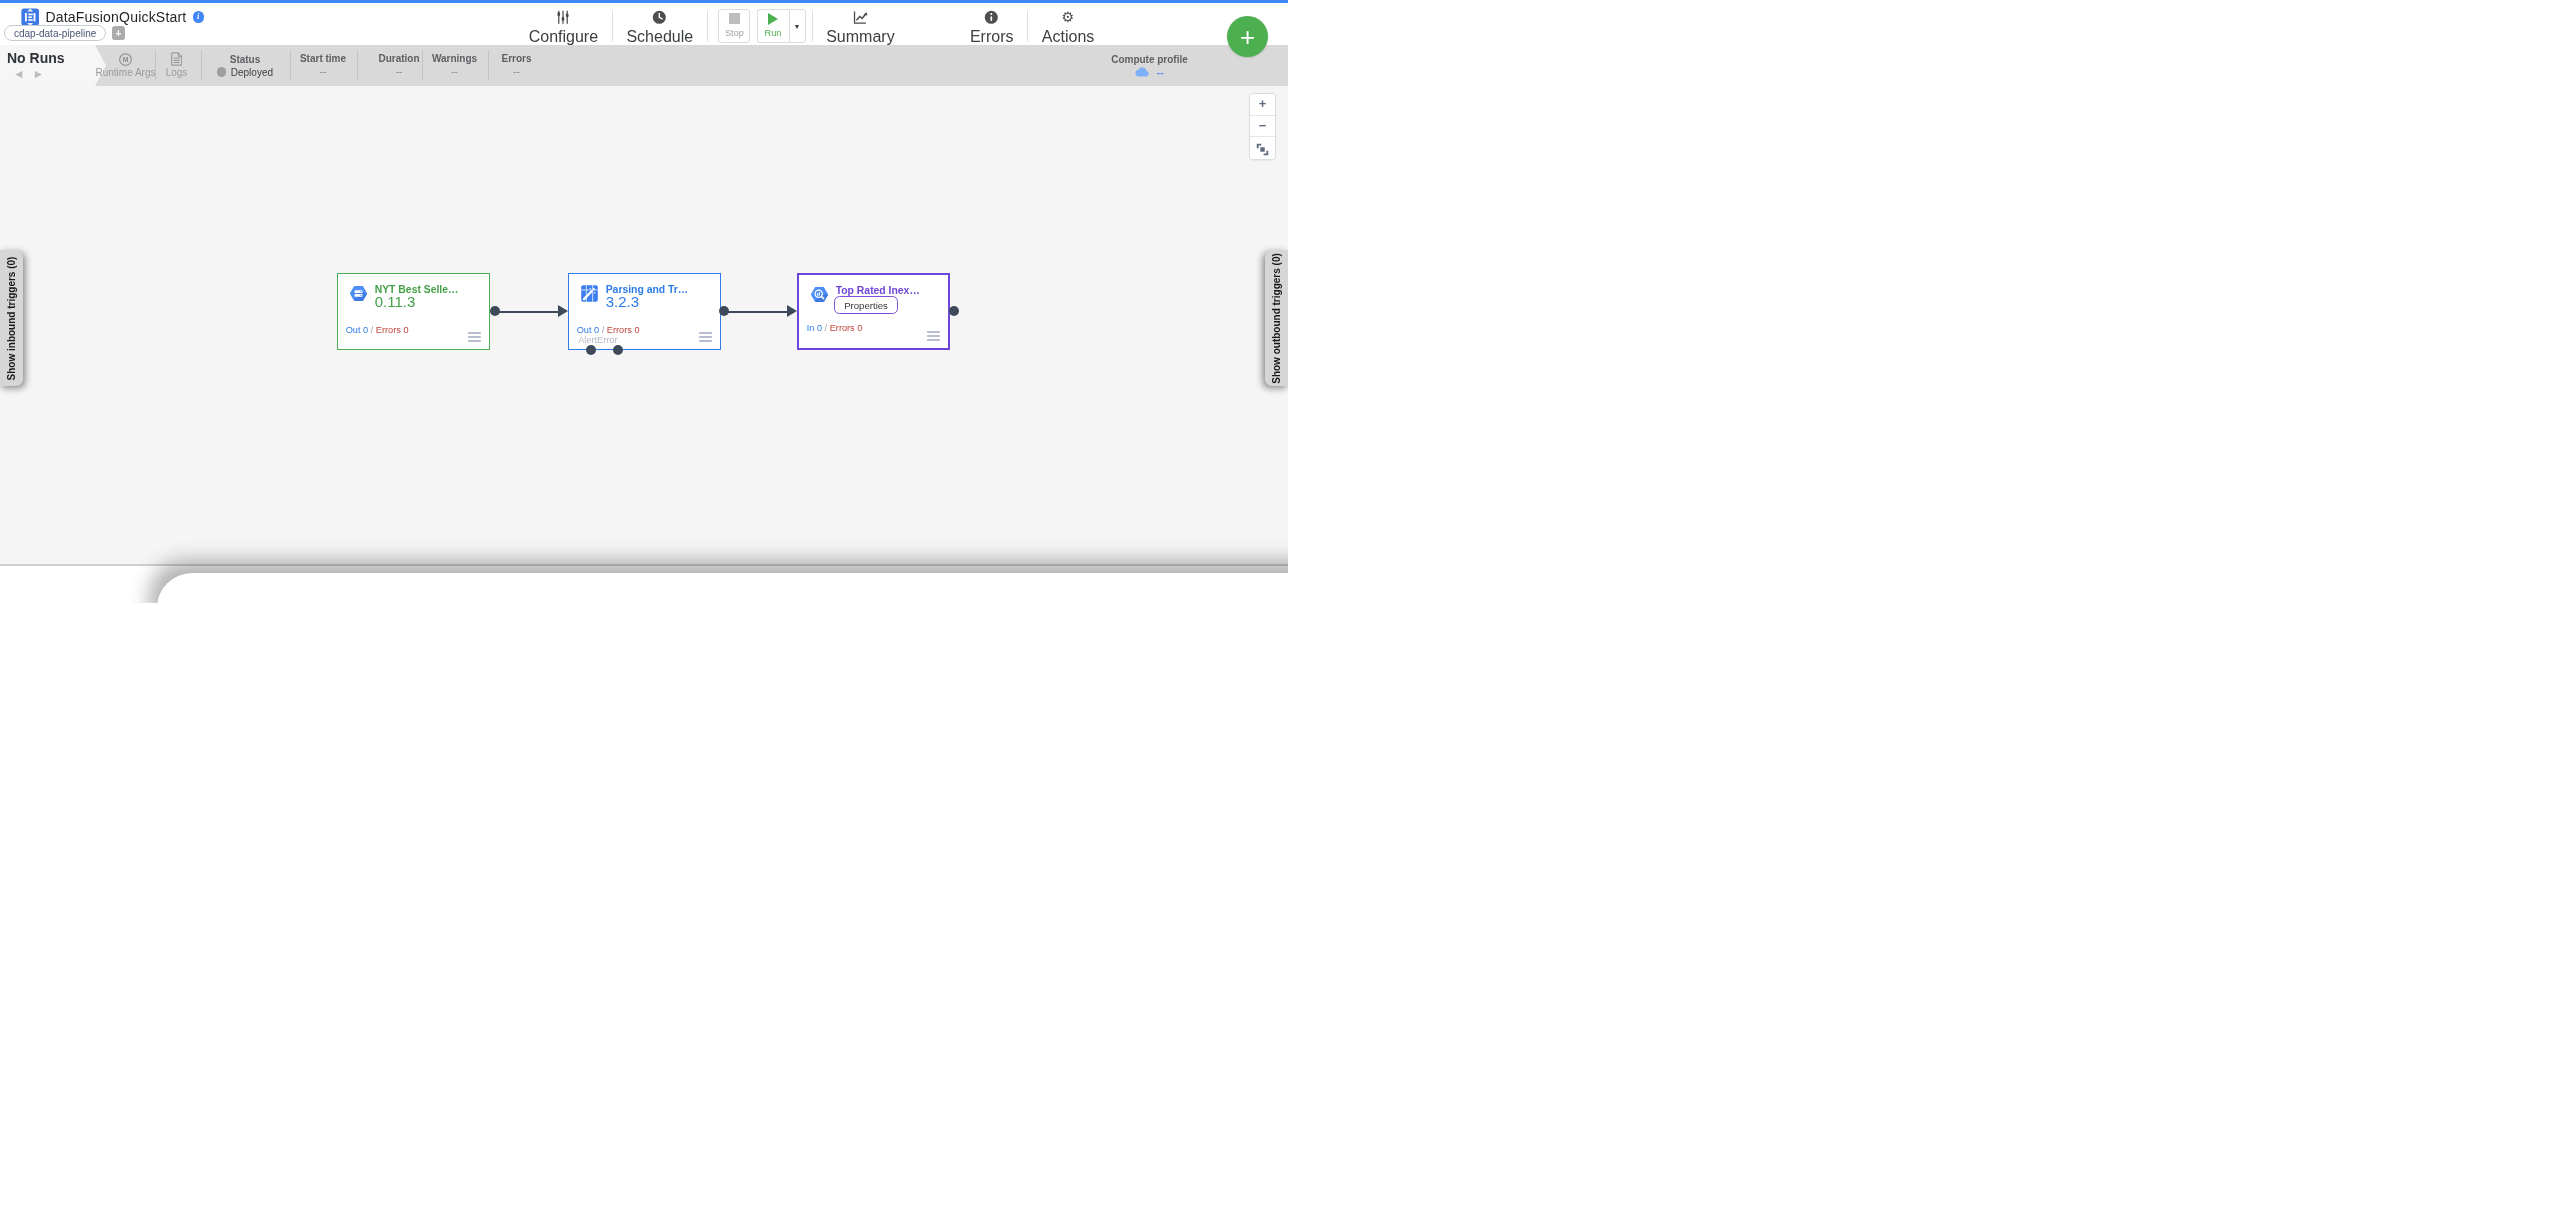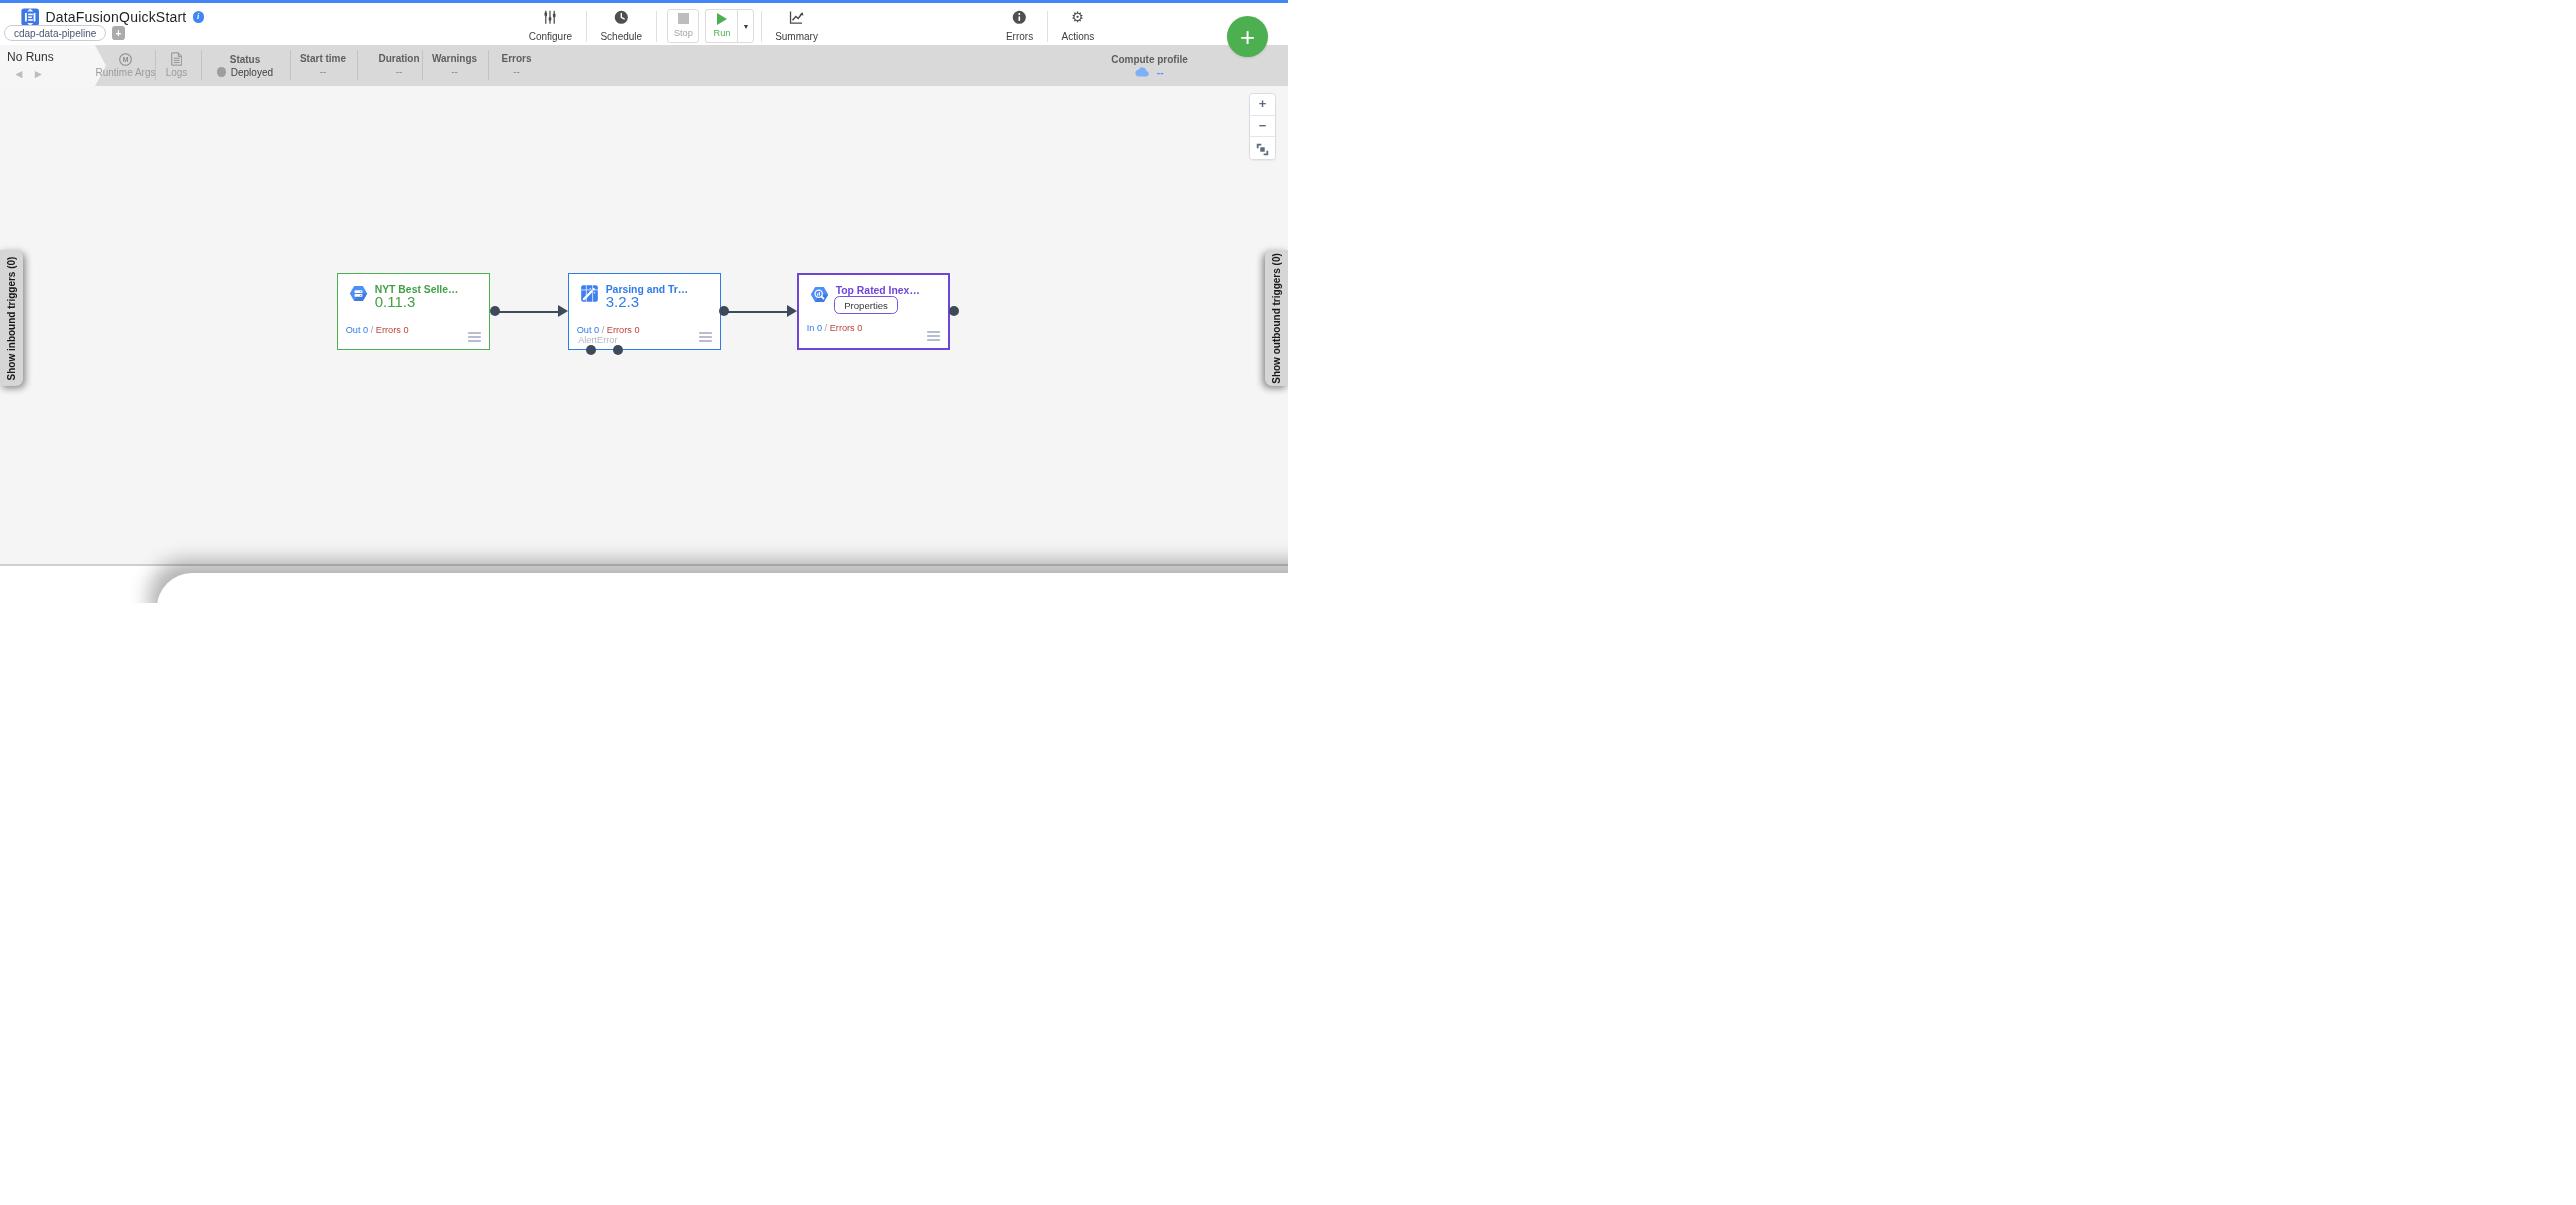--- a/index.html
+++ b/index.html
@@ -26,21 +26,21 @@
   .tag-pill { height:16px; border:0.8px solid #c7cbd4; border-radius:8.4px; background:#fff;
     color:#4a5573; font-size:10px; display:flex; align-items:center; padding:0 9.2px; }
   .tag-add { width:13px; height:14px; background:#ababab; border-radius:3.1px; color:#fff;
     font-size:10px; font-weight:bold; display:flex; align-items:center; justify-content:center; border:none; }
 
   
   .toolbar { position:absolute; left:521px; top:6.1px; height:34px; display:flex; align-items:stretch; }
   .tb-item { display:flex; flex-direction:column; align-items:center; justify-content:space-between;
     padding:0.8px 7.7px; cursor:pointer; }
   .tb-item .ic { height:15.3px; display:flex; align-items:center; justify-content:center; }
-  .tb-label { font-size:10px; color:#3c4043; line-height:11.5px; }
+  .tb-label { font-size:16px; color:#3c4043; line-height:11.5px; }
   .tb-divider { width:0.8px; background:#e0e0e0; margin:1.5px 6.1px; }
   .btn-box { display:flex; flex-direction:column; align-items:center; justify-content:space-between;
     border:0.8px solid #dcdcdc; border-radius:3.1px; background:#fff; width:32px; padding:3.1px 0 2.3px; margin:0 0 0 4.6px; }
   .btn-stop { border-radius:3.1px; }
   .btn-stop .sq { width:10.7px; height:10.7px; background:#bdbdbd; }
   .btn-stop .tb-label { color:#a3a3a3; font-size:9.2px; }
   .run-group { display:flex; margin-left:6.1px; }
   .btn-run { border-radius:3.1px 0 0 3.1px; border-right:none; margin:0; }
   .btn-run .tri { width:0; height:0; border-left:10px solid #4caf50; border-top:6.1px solid transparent;
     border-bottom:6.1px solid transparent; }
@@ -51,21 +51,21 @@
   .toolbar-right { position:absolute; right:186px; top:6.1px; height:34px; display:flex; }
 
   .fab { position:absolute; left:1227px; top:16px; width:41px; height:41px; border-radius:50%;
     background:#4caf50; color:#fff; display:flex; align-items:center; justify-content:center;
     font-size:26px; font-weight:300; line-height:1; border:none; box-shadow:0 0.8px 2.3px rgba(0,0,0,.15); z-index:30; }
 
   
   .status-bar { position:absolute; left:0; top:45px; right:0; height:41px; background:#d9d9d9; }
   .noruns-tab { position:absolute; left:0; top:0; width:106px; height:41px; background:#f6f6f6;
     clip-path:polygon(0 0, 95px 0, 106px 50%, 95px 100%, 0 100%); }
-  .noruns-label { position:absolute; left:7px; top:4.6px; font-size:12px; font-weight:normal; color:#2f3337; }
+  .noruns-label { position:absolute; left:7px; top:4.6px; font-size:14px; font-weight:bold; color:#2f3337; }
   .run-nav { position:absolute; left:15.3px; top:21.5px; display:flex; gap:12.3px; }
   .run-nav span { color:#bdbdbd; font-size:9.2px; line-height:14px; cursor:pointer; }
 
   .sb-item { position:absolute; top:0; height:41px; display:flex; flex-direction:column;
     align-items:center; justify-content:center; gap:1.5px; }
   .sb-icon { height:14px; display:flex; align-items:center; justify-content:center; }
   .sb-gray { font-size:10px; color:#9b9b9b; line-height:10.7px; }
   .sb-label { font-size:10px; font-weight:bold; color:#5c5f62; line-height:11.5px; }
   .sb-value { font-size:10px; color:#8d8d8d; line-height:11.5px; }
   .sb-divider { position:absolute; top:5.4px; height:30px; width:0.8px; background:#c3c3c3; }

